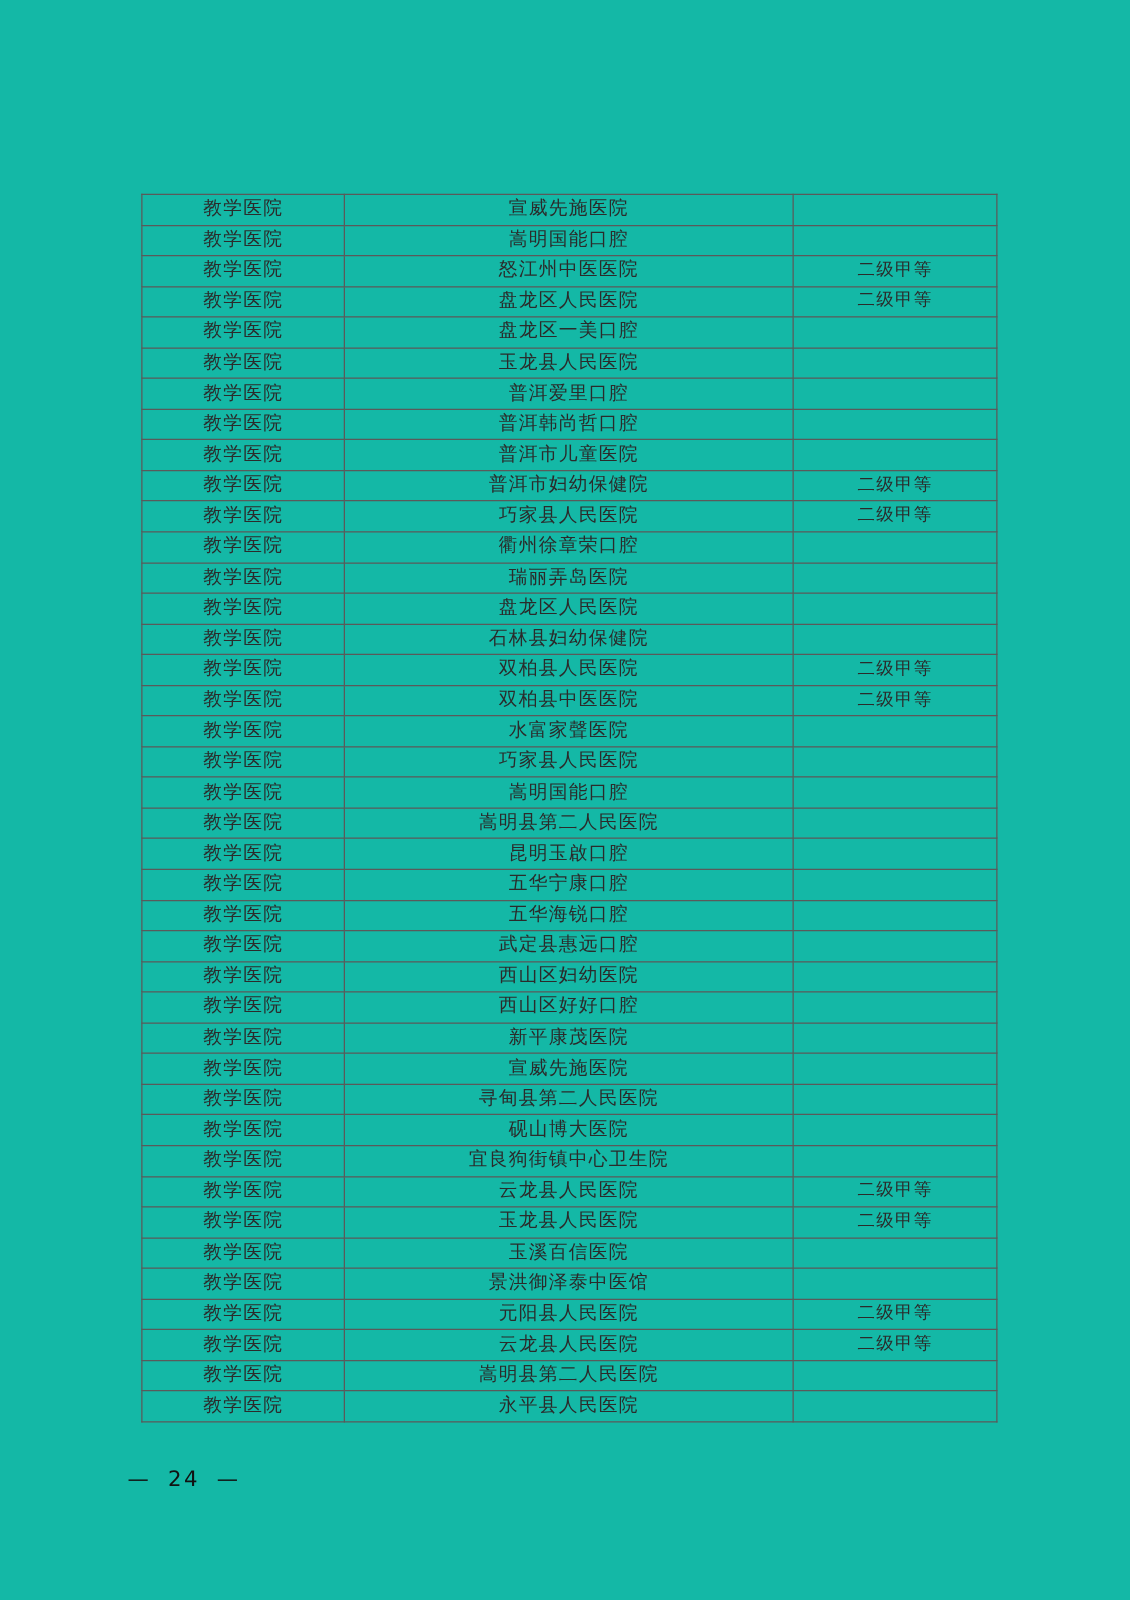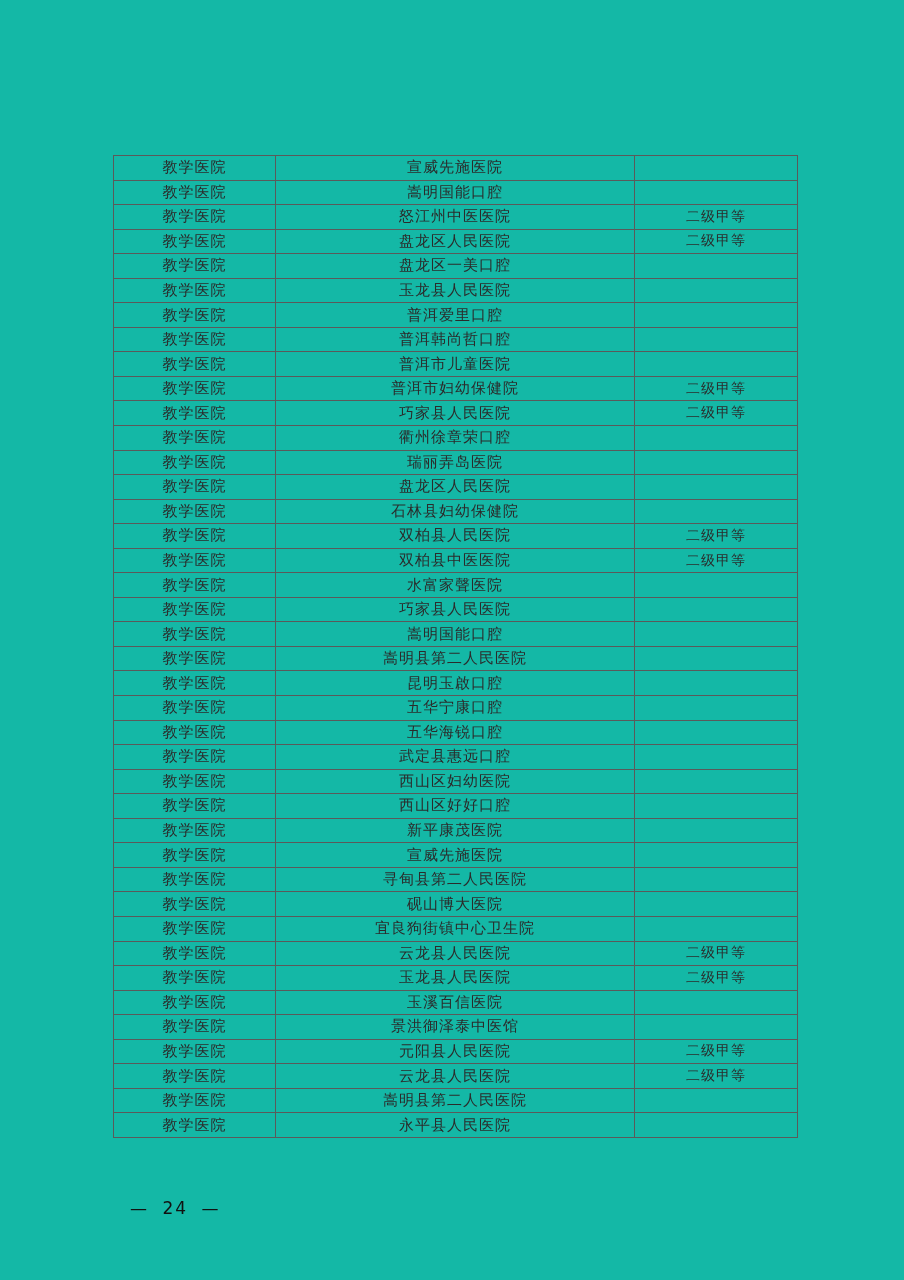--- a/index.html
+++ b/index.html
@@ -37,28 +37,27 @@
     color: #2b2b2b;
     letter-spacing: 1px;
     white-space: nowrap;
     overflow: hidden;
   }
   table.hospital-table td:nth-child(3) {
     font-size: 14px;
   }
   .page-number {
     position: absolute;
-    left: 130px;
+    left: 102px;
     top: 1174px;
     font-family: "DejaVu Sans", "Liberation Sans", sans-serif;
     font-size: 17px;
     color: #111111;
     letter-spacing: 2px;
     word-spacing: 6px;
-    margin-top: 24px;
   }
 </style>
 </head>
 <body>
 
 <div class="page">
 
   <table class="hospital-table">
     <colgroup>
       <col class="c1">

